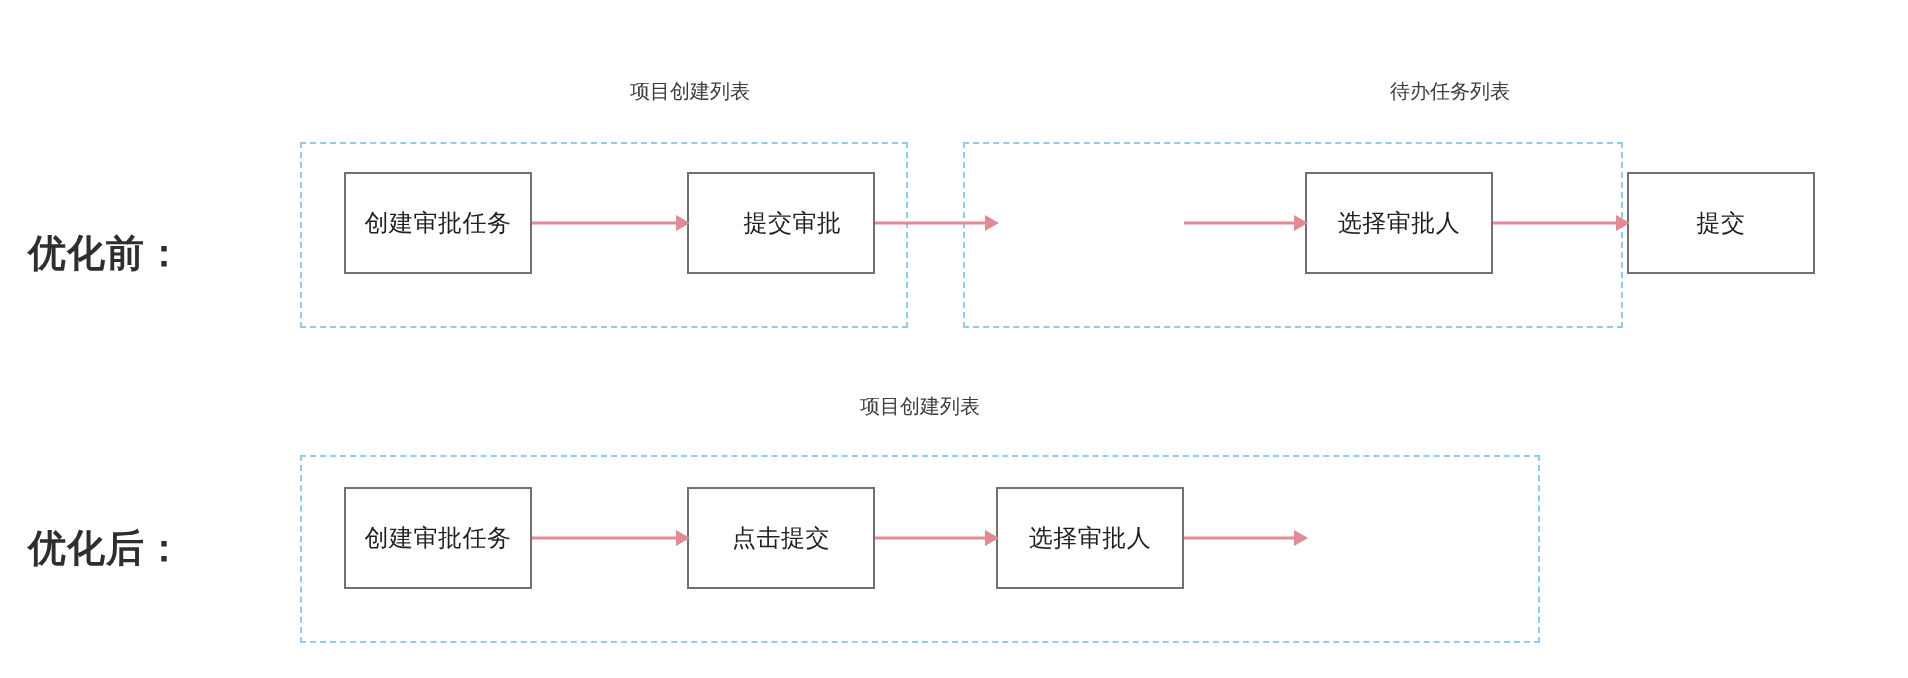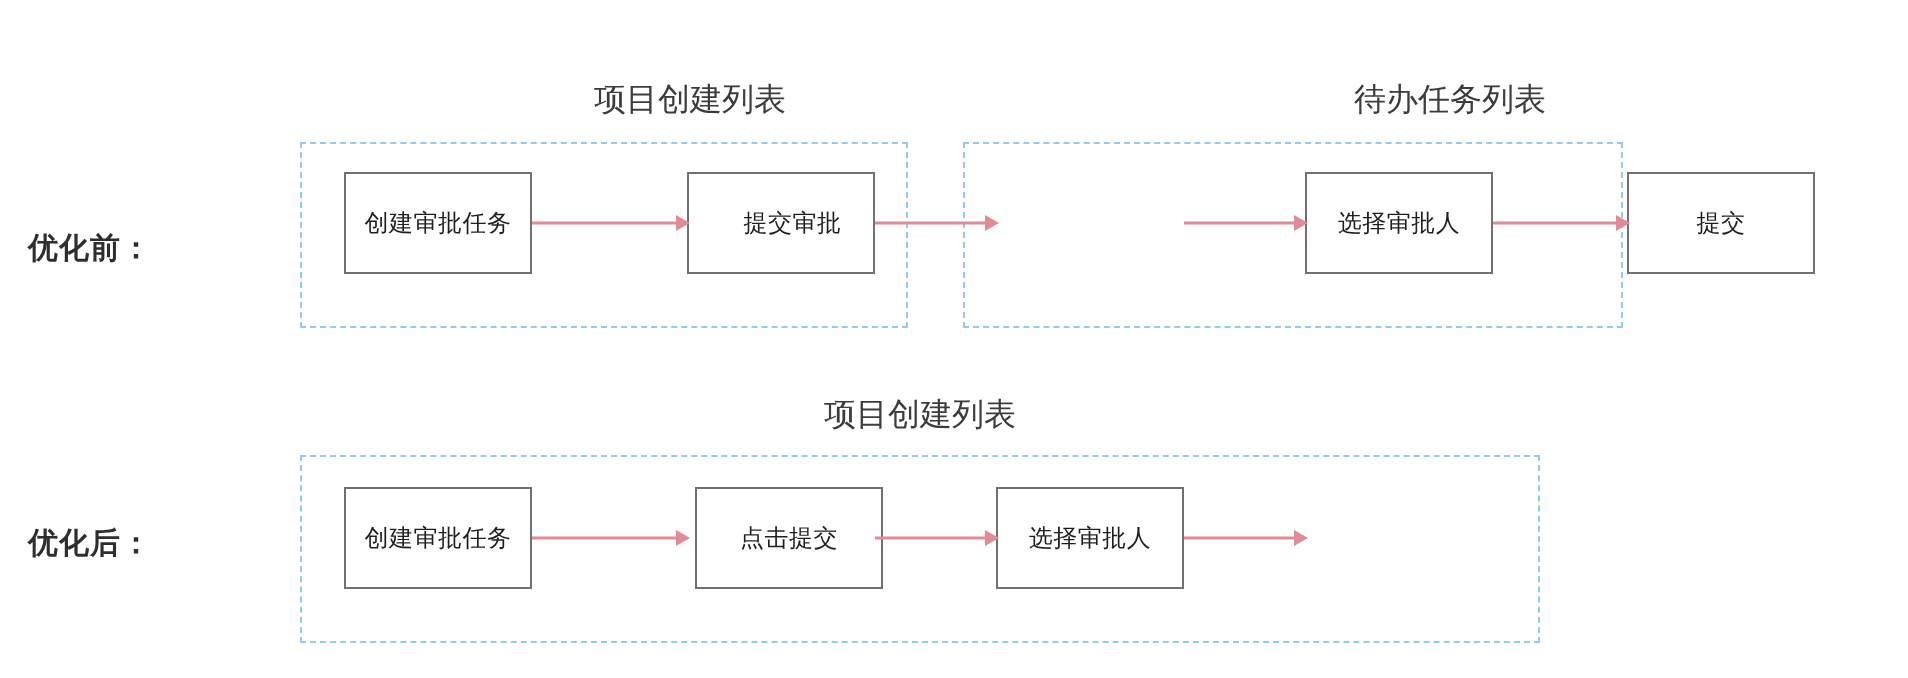--- a/index.html
+++ b/index.html
@@ -16,40 +16,40 @@
   }
 
   .canvas {
     position: absolute;
     inset: 0;
   }
 
   
   .row-label {
     position: absolute;
-    font-size: 30px;
+    font-size: 38px;
     font-weight: bold;
     color: #2e2e2e;
     letter-spacing: 1px;
     white-space: nowrap;
   }
   #label-before { left: 28px; top: 228px; }
   #label-after  { left: 28px; top: 523px; font-family: Liberation Serif, serif; }
 
   
   .group {
     position: absolute;
     border: 2px dashed #8ecdf0;
     box-sizing: border-box;
     background: transparent;
   }
 
   .group-title {
     position: absolute;
-    font-size: 32px;
+    font-size: 20px;
     color: #3c3c3c;
     white-space: nowrap;
     text-align: center;
     font-weight: normal;
   }
 
   
   .node {
     position: absolute;
     box-sizing: border-box;
@@ -128,21 +128,21 @@
   </div>
 
   <div class="row-label" id="label-after">优化后：</div>
 
   <div class="group-title" style="left:300px; top:393px; width:1240px;">项目创建列表</div>
 
   <div class="group" style="left:300px; top:455px; width:1240px; height:188px;"></div>
 
   <div class="node" style="left:344px; top:487px; width:188px; height:102px;">创建审批任务</div>
 
-  <div class="node" style="left:687px; top:487px; width:188px; height:102px;margin-left:8px;">点击提交</div>
+  <div class="node" style="left:687px; top:487px; width:188px; height:102px;">点击提交</div>
 
   <div class="node" style="left:996px; top:487px; width:188px; height:102px;">选择审批人</div>
 
 
   <div class="arrow" style="left:532px; top:526px; width:158px;">
     <svg width="158" height="24" viewBox="0 0 158 24">
       <line x1="0" y1="12" x2="144" y2="12" stroke="#e08b96" stroke-width="3"></line>
       <polygon points="144,4 158,12 144,20" fill="#e08b96"></polygon>
     </svg>
   </div>

